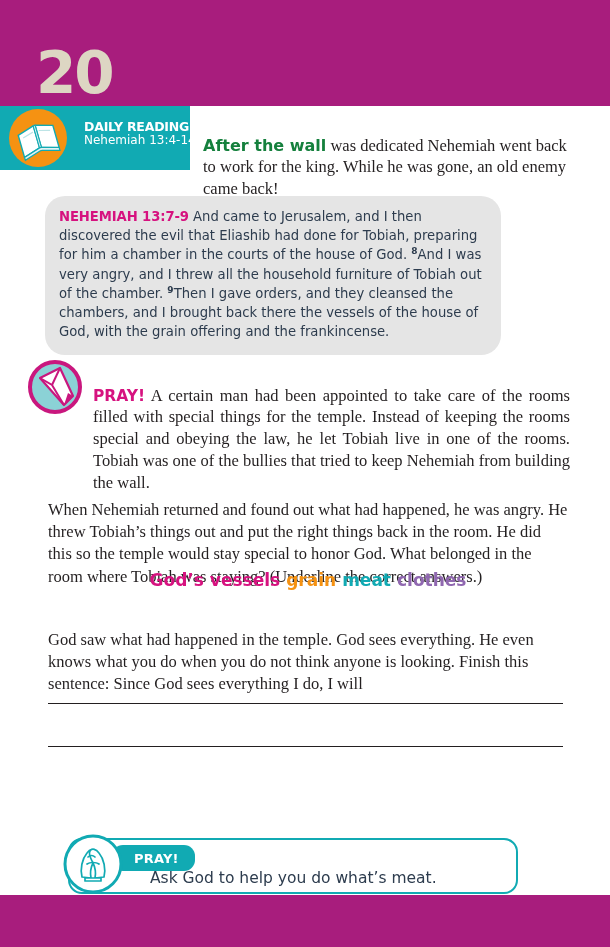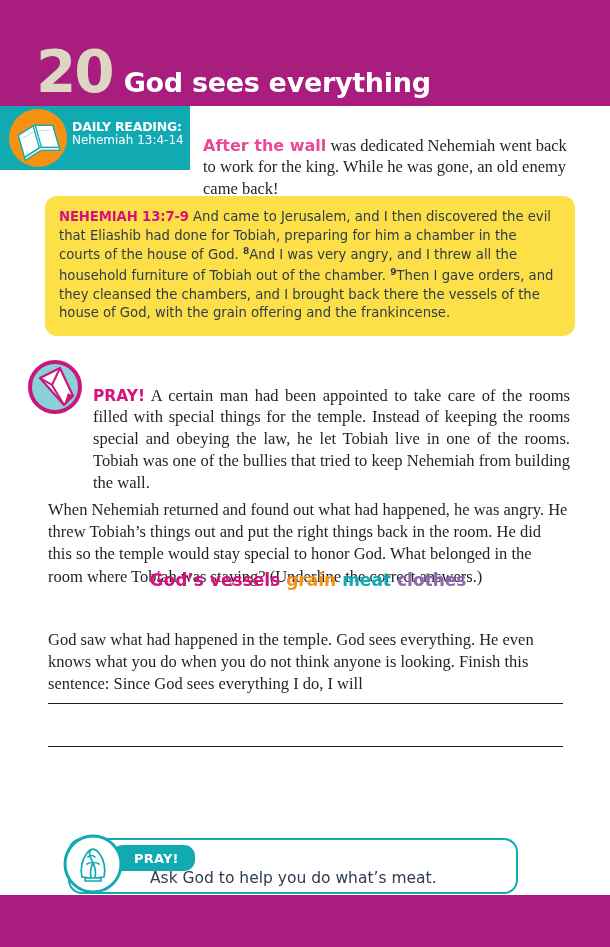--- a/index.html
+++ b/index.html
@@ -67,21 +67,21 @@
   }
   .book-icon-wrap {
     position: absolute;
     left: 8px;
     top: 108px;
     width: 60px;
     height: 60px;
   }
   .reading-text {
     position: absolute;
-    left: 72px;
+    left: 84px;
     top: 120px;
     width: 118px;
     font-family: "DejaVu Sans", sans-serif;
     color: #ffffff;
     line-height: 1.12;
   }
   .reading-label {
     font-weight: bold;
     font-size: 12.5px;
     letter-spacing: -0.2px;
@@ -98,33 +98,33 @@
     top: 118px;
     width: 365px;
     font-size: 16.5px;
     line-height: 1.32;
     color: #231f20;
   }
   .intro-lead {
     font-family: "DejaVu Sans", sans-serif;
     font-weight: bold;
     font-size: 16px;
-    color: #ec4899;
+    color: #15803d;
   }
 
   
   .scripture-box {
     position: absolute;
     left: 45px;
     top: 196px;
-    width: 530px;
+    width: 456px;
     box-sizing: border-box;
     padding: 12px 16px 13px 14px;
-    background: #fde047;
-    border-radius: 12px;
+    background: #e5e5e5;
+    border-radius: 20px;
     font-family: "DejaVu Sans", sans-serif;
     font-size: 13.2px;
     line-height: 1.42;
     color: #2d3c4e;
   }
   .scripture-ref {
     font-weight: bold;
     color: #d6127f;
     letter-spacing: -0.1px;
   }
@@ -261,21 +261,20 @@
   }
 </style>
 </head>
 <body>
 
 <div class="page">
 
   <div class="header-band">
     <div class="header-inner">
       <span class="lesson-number">20</span>
-      <span class="lesson-title">God sees everything</span>
     </div>
   </div>
 
   <div class="reading-band"></div>
   <div class="book-icon-wrap">
     <svg width="60" height="60" viewBox="0 0 60 60">
       <circle cx="30" cy="30" r="29" fill="#f59212"></circle>
       <g transform="translate(30,31) rotate(-16) translate(-30,-31)">
         <path d="M12 22 L29 17 L29 40 L12 45 Z" fill="#ffffff" stroke="#11aab3" stroke-width="1.4"></path>
         <path d="M48 22 L31 17 L31 40 L48 45 Z" fill="#ffffff" stroke="#11aab3" stroke-width="1.4"></path>

